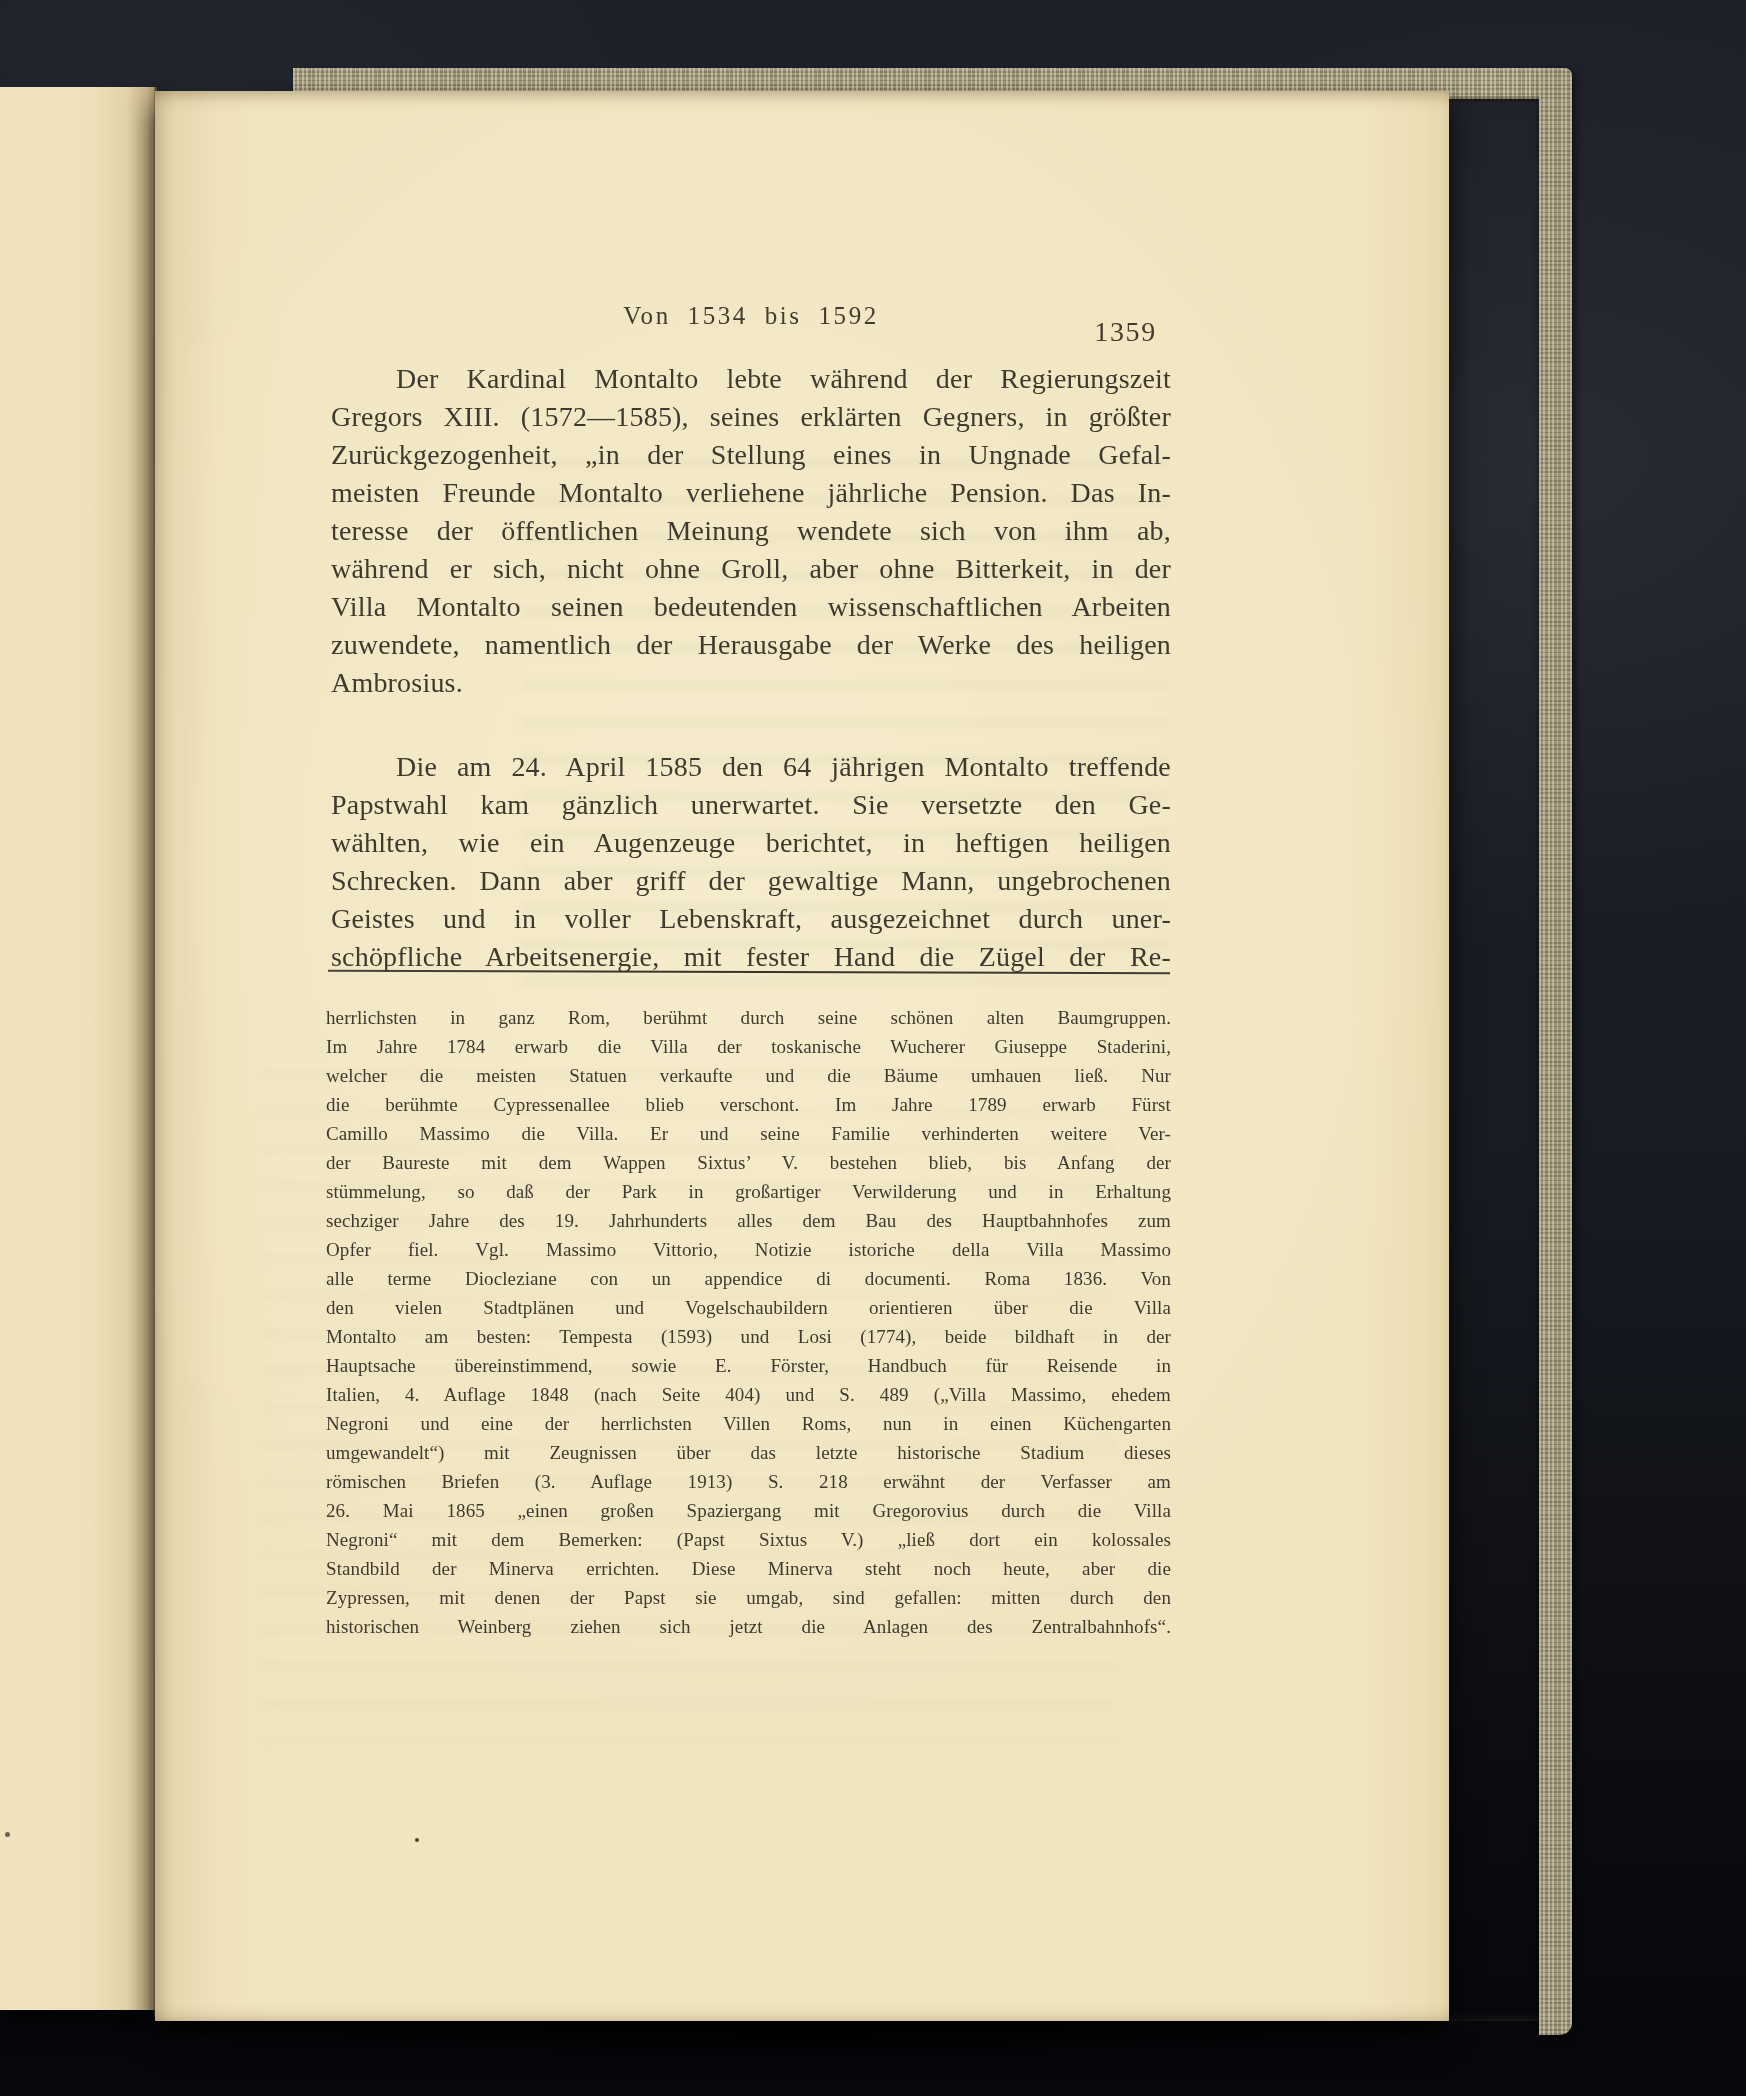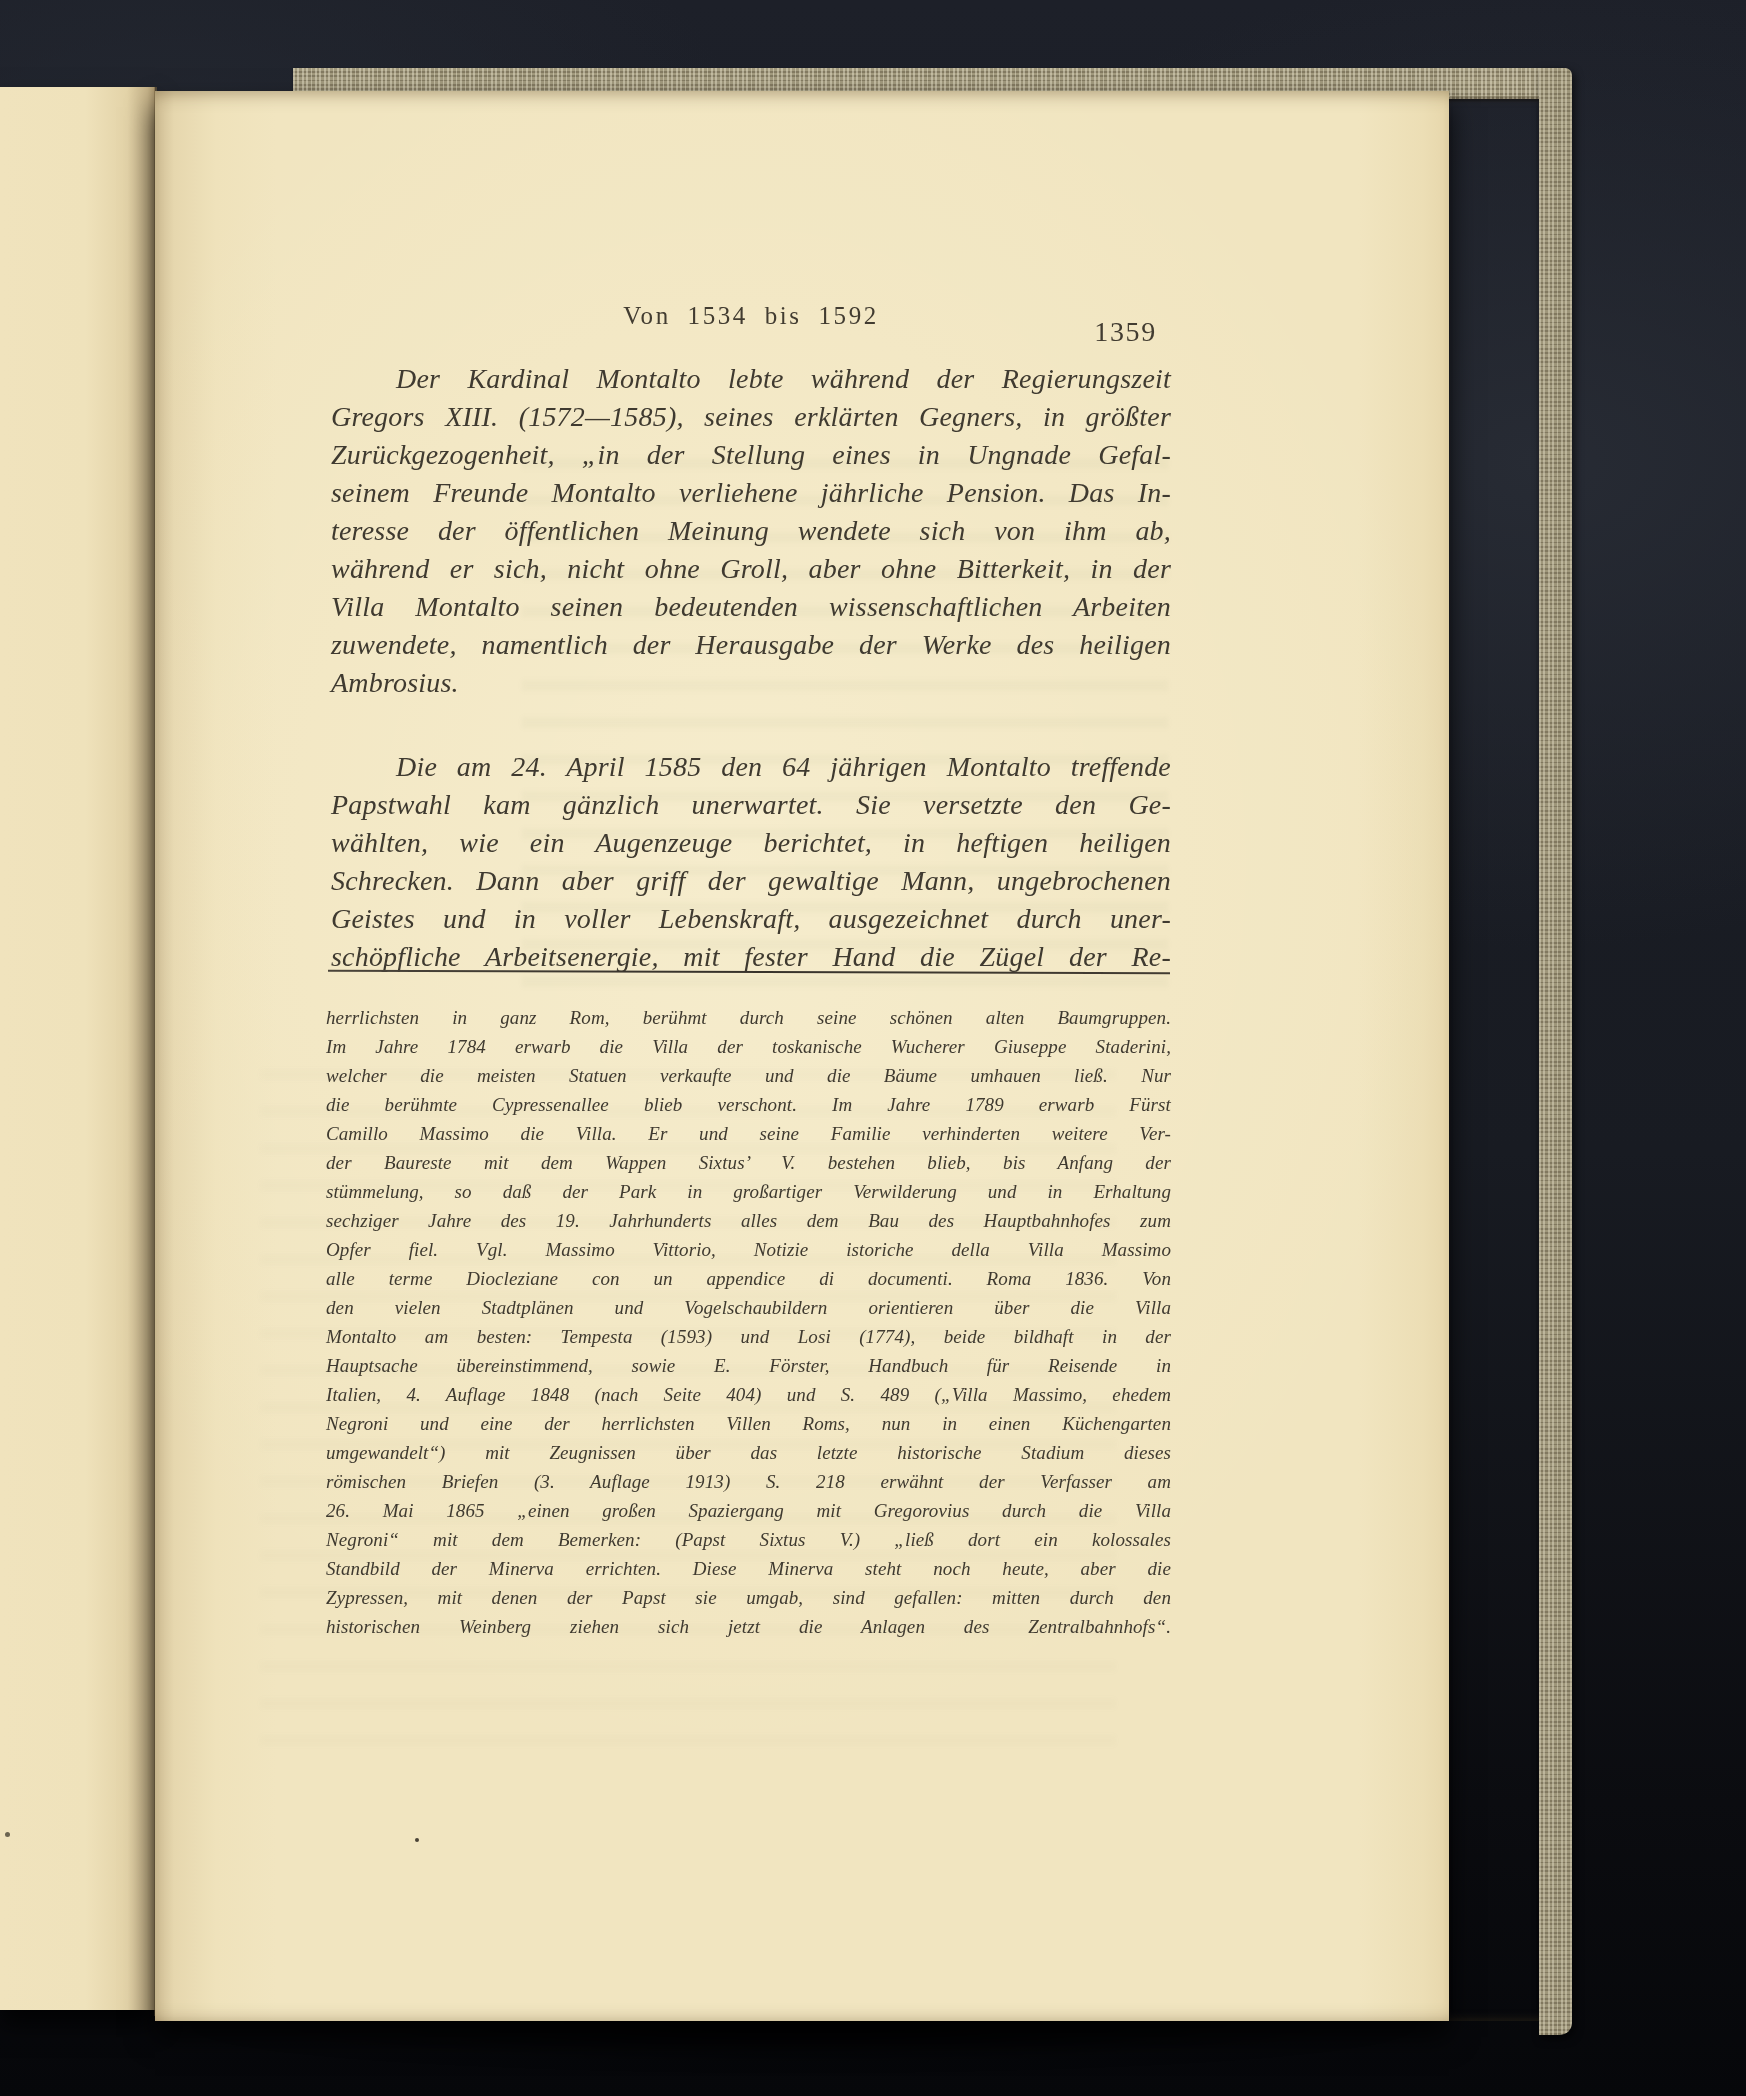--- a/index.html
+++ b/index.html
@@ -66,21 +66,21 @@
     filter:blur(5.2px);
   }
   
   .running-head{position:absolute;top:211px;left:176px;width:840px;height:37px;}
   .head-title{
     text-align:center;font-size:25px;letter-spacing:2.6px;word-spacing:7.9px;color:#423c31;
   }
   .folio{
     position:absolute;right:14px;top:-1.7px;font-size:28px;letter-spacing:1.7px;color:#423c31;margin-top:16px;
   }
-  .block{position:absolute;left:176px;width:840px;font-style:italic;}
+  .block{position:absolute;left:176px;width:840px;}
   .block .line{
     height:38px;line-height:38px;font-size:28px;letter-spacing:0.2px;
     text-align:justify;text-align-last:justify;white-space:normal;overflow:visible;
   }
   .block .line.indent{padding-left:65px;}
   .block .line.ragged{text-align-last:left;}
   #para1{top:269px;}
   #para2{top:657px;}
   .rule{
     position:absolute;left:173px;top:880px;width:842px;height:2.3px;
@@ -120,21 +120,21 @@
 
     <div class="running-head">
       <div class="head-title">Von 1534 bis 1592</div>
       <div class="folio">1359</div>
     </div>
 
     <div class="block" id="para1">
         <div class="line indent">Der Kardinal Montalto lebte während der Regierungszeit</div>
         <div class="line">Gregors XIII. (1572—1585), seines erklärten Gegners, in größter</div>
         <div class="line">Zurückgezogenheit, „in der Stellung eines in Ungnade Gefal-</div>
-        <div class="line">seinem Freunde Montalto verliehene jährliche Pension.  Das In-</div>
+        <div class="line">meisten Freunde Montalto verliehene jährliche Pension.  Das In-</div>
         <div class="line">teresse der öffentlichen Meinung wendete sich von ihm ab,</div>
         <div class="line">während er sich, nicht ohne Groll, aber ohne Bitterkeit, in der</div>
         <div class="line">Villa Montalto seinen bedeutenden wissenschaftlichen Arbeiten</div>
         <div class="line">zuwendete, namentlich der Herausgabe der Werke des heiligen</div>
         <div class="line ragged">Ambrosius.</div>
       </div>
 
     <div class="block" id="para2">
         <div class="line indent">Die am 24. April 1585 den 64 jährigen Montalto treffende</div>
         <div class="line">Papstwahl kam gänzlich unerwartet.  Sie versetzte den Ge-</div>

